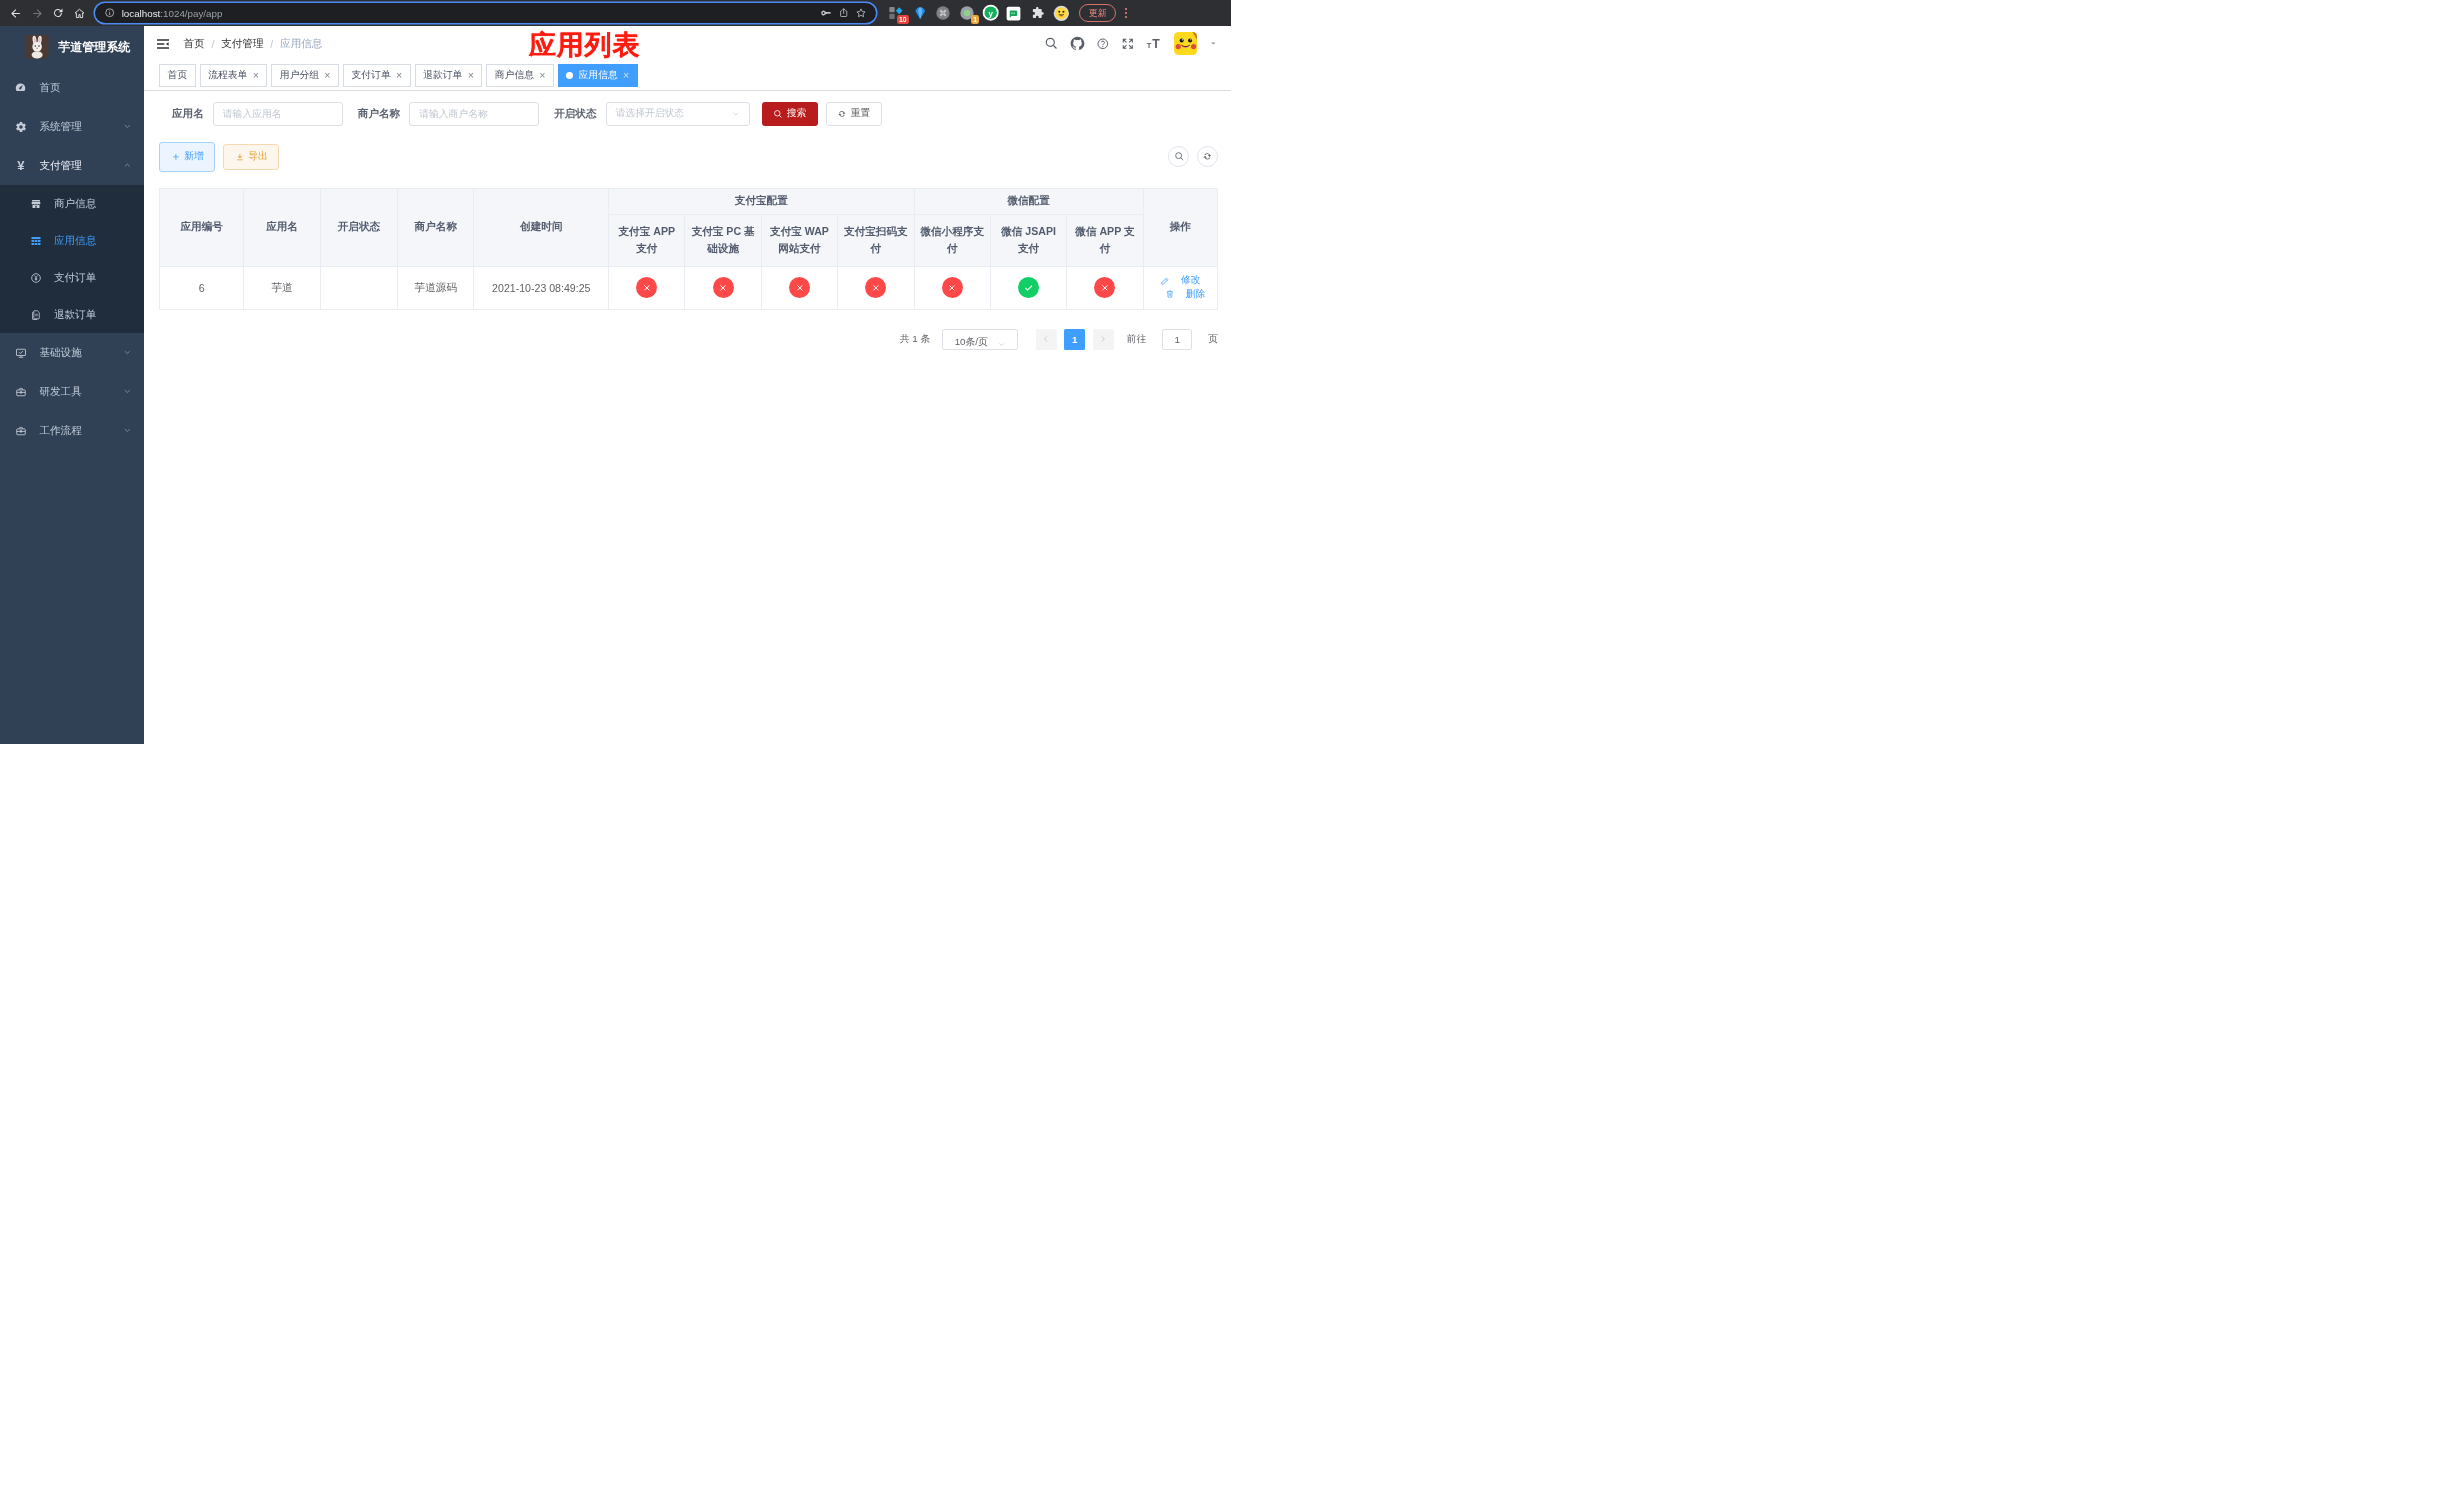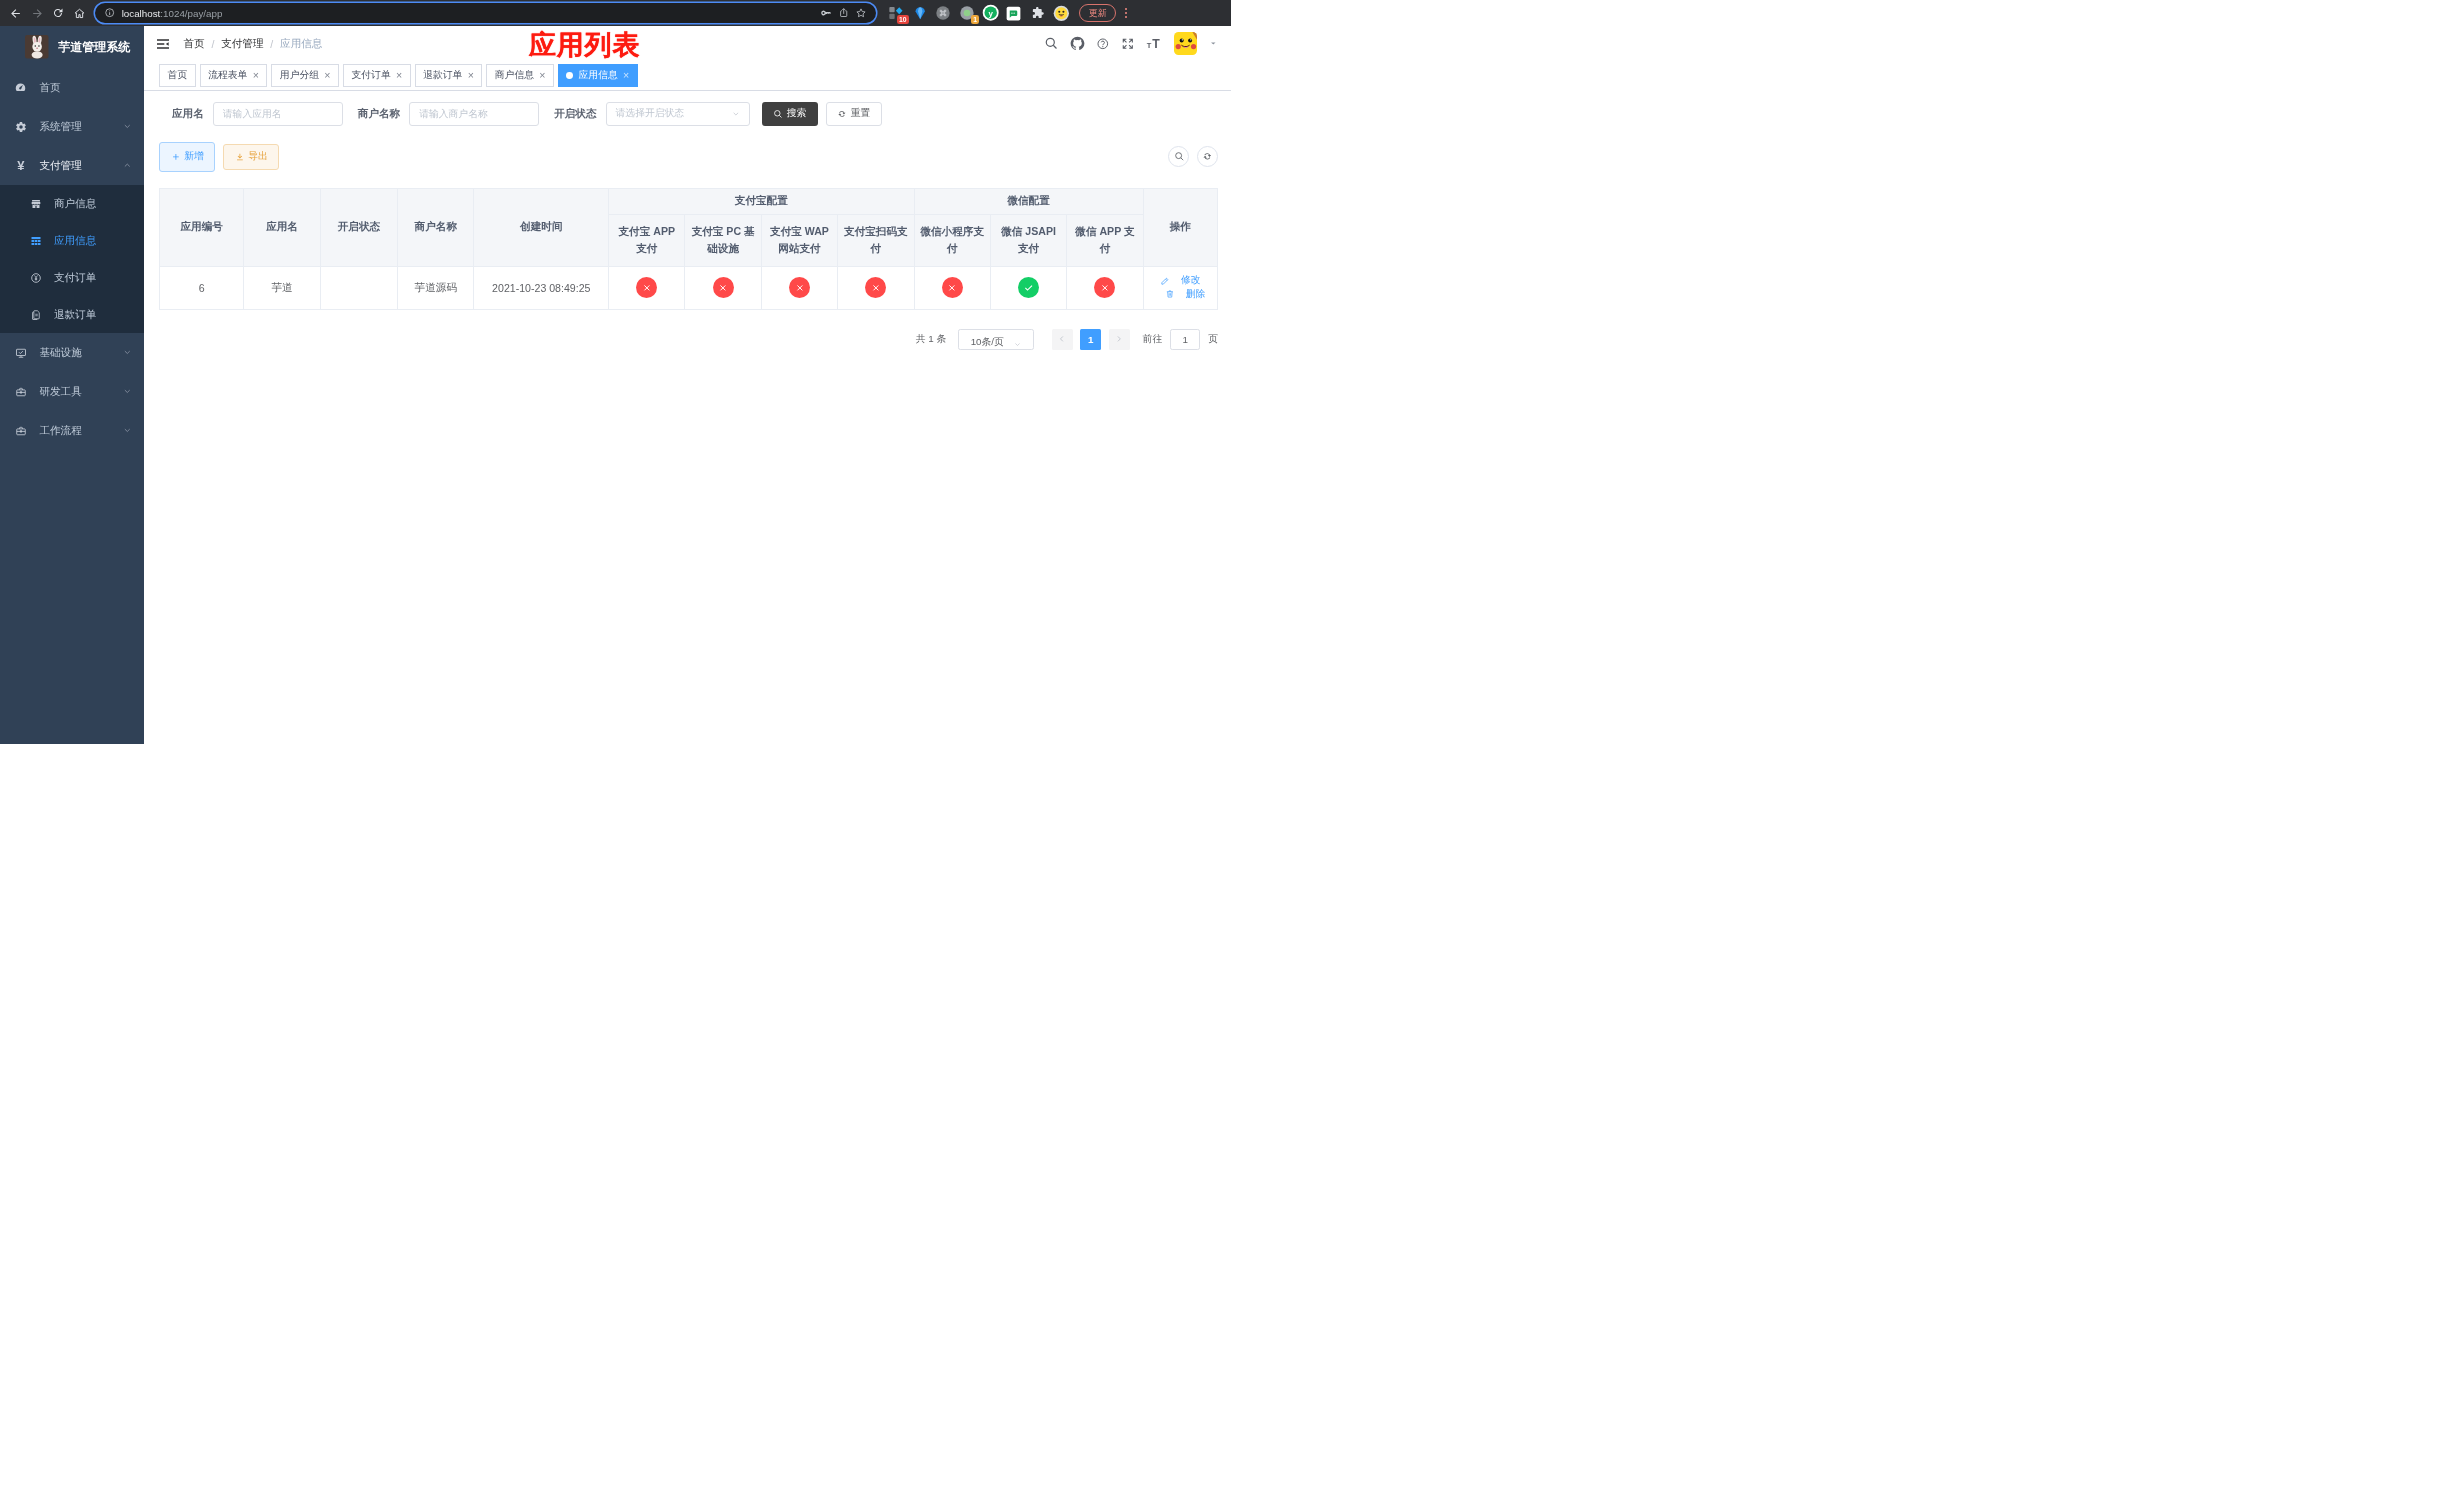--- a/index.html
+++ b/index.html
@@ -64,21 +64,21 @@
 
 .content{flex:1;padding:10.6px 13px 0 15px;background:#fff;overflow:hidden}
 .filters{display:flex;align-items:center;height:24px;padding-left:13px}
 .f-label{font-size:10.6px;font-weight:700;color:#5c6370;margin-right:9px;white-space:nowrap}
 .f-label.g{margin-left:15px}
 .f-input{width:130px;height:24px;border:0.8px solid #dcdfe6;border-radius:3px;padding:0 9px;font-size:9.8px;color:#606266;background:#fff;outline:none;font-family:inherit}
 .f-input::placeholder{color:#bfc6d0}
 .f-select{width:144px;height:24px;border:0.8px solid #dcdfe6;border-radius:3px;display:flex;align-items:center;justify-content:space-between;color:#bfc6d0;font-size:9.8px;padding:0 7.6px 0 9px;cursor:pointer;background:#fff}
 .f-select .sel-caret{color:#c0c4cc;display:flex}
 .btn{height:24px;border-radius:3px;font-size:9.8px;display:inline-flex;align-items:center;gap:3.8px;padding:0 10.6px;border:0.8px solid transparent;cursor:pointer;font-family:inherit;white-space:nowrap}
-.btn-primary{background:#404040;color:#fff;margin-left:12px}
+.btn-primary{background:#b91c1c;color:#fff;margin-left:12px}
 .btn-default{background:#fff;border-color:#dcdfe6;color:#606266;margin-left:7.6px}
 .actions-row{display:flex;align-items:center;margin-top:16px}
 .btn-plain-blue{height:30px;background:#ecf5ff;border:0.8px solid #a8d2fe;color:#409eff}
 .btn-plain-warn{height:26px;background:#fdf6ec;border:0.8px solid #f5dab1;color:#e6a23c;margin-left:7.6px}
 .round-btns{margin-left:auto;display:flex;gap:7.6px}
 .round-btn{width:21px;height:21px;border-radius:50%;border:0.8px solid #dfe4ed;display:flex;align-items:center;justify-content:center;color:#5f6368;background:#fff;cursor:pointer;flex:none}
 
 
 .tbl{margin-top:16px;width:100%;border-collapse:collapse;table-layout:fixed}
 .tbl th,.tbl td{border:0.8px solid #e9edf3;text-align:center;vertical-align:middle;overflow:hidden}
@@ -99,21 +99,21 @@
 .link{color:#409eff;font-size:9.8px;display:inline-flex;align-items:center;gap:11px;cursor:pointer;white-space:nowrap}
 .link+.link{margin-left:9.8px}
 
 
 .pagination{display:flex;align-items:center;justify-content:flex-end;margin-top:19px;font-size:9.8px;color:#606266}
 .pg-total{margin-right:12px;white-space:nowrap}
 .pg-size{width:76px;height:21px;border:0.8px solid #dcdfe6;border-radius:2.3px;display:flex;align-items:flex-end;justify-content:center;gap:9px;color:#606266;margin-right:13.6px;cursor:pointer;background:#fff}
 .pg-size .sel-caret{color:#c0c4cc;display:flex}
 .pg-btn{width:21px;height:21px;background:#f4f4f5;border-radius:1.5px;display:flex;align-items:center;justify-content:center;color:#bfc4cc;margin:0 3.8px;cursor:pointer;flex:none}
 .pg-page{width:21px;height:21px;background:#409eff;color:#fff;border-radius:1.5px;display:flex;align-items:center;justify-content:center;font-weight:700;margin:0 3.8px;cursor:pointer;flex:none}
-.pg-goto{margin-left:9px;display:flex;align-items:center;gap:8px;white-space:nowrap}
+.pg-goto{margin-left:9px;display:flex;align-items:center;gap:16px;white-space:nowrap}
 .pg-input{width:30px;height:21px;border:0.8px solid #dcdfe6;border-radius:2.3px;text-align:center;font-size:9.8px;color:#606266;outline:none;font-family:inherit}
 </style>
 </head>
 <body>
 
 <svg width="0" height="0" style="position:absolute">
   <symbol id="i-back" viewBox="0 0 24 24">
       <path d="M20 11H7.8l5.6-5.6L12 4l-8 8 8 8 1.4-1.4L7.8 13H20z" fill="currentColor"></path>
     </symbol>
   <symbol id="i-reload" viewBox="0 0 24 24">

